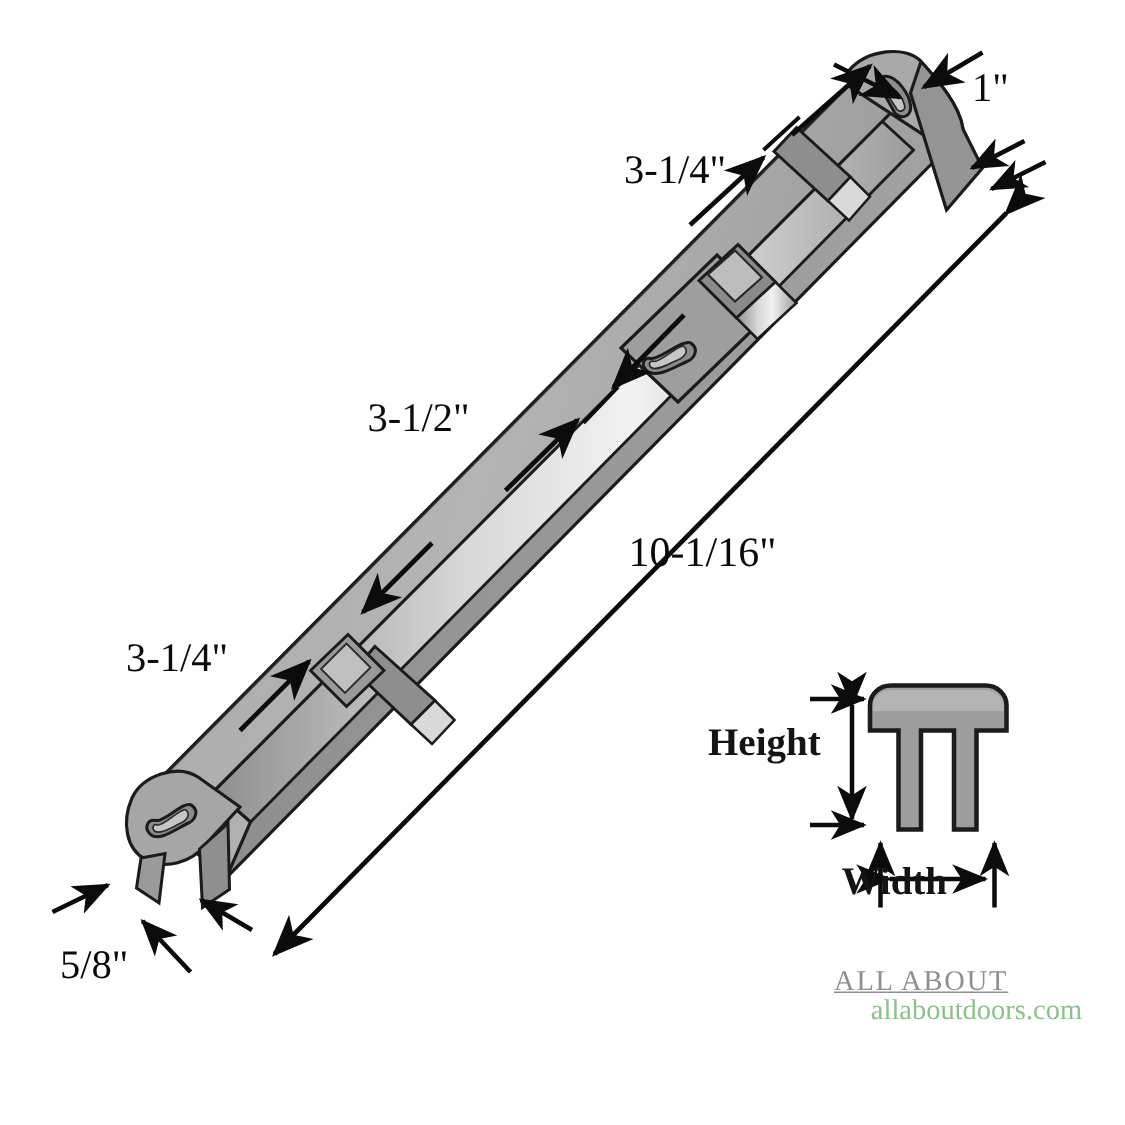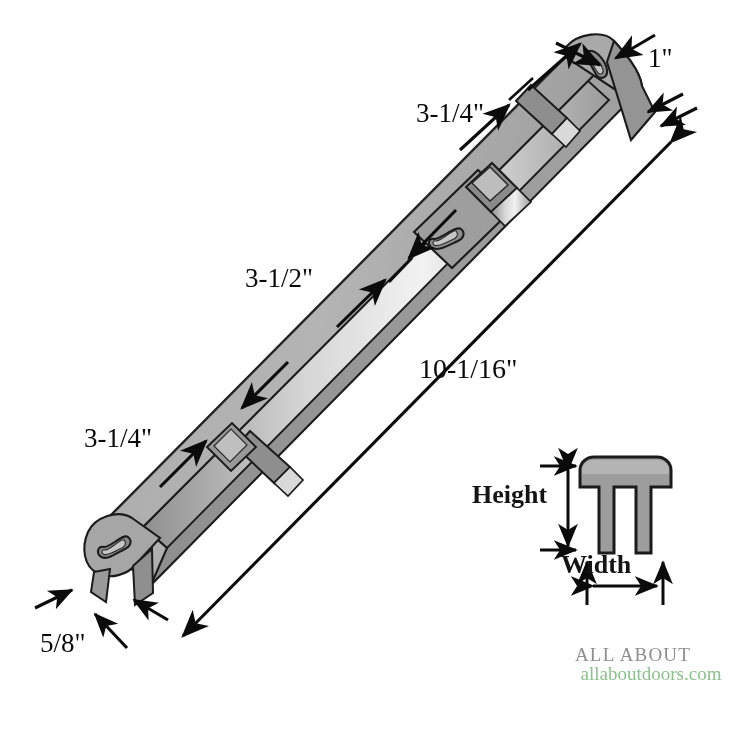--- a/index.html
+++ b/index.html
@@ -51,23 +51,24 @@
     width: 190px;
     height: 100px;
     text-align: center;
   }
   #logo .logo-row1 {
     font-family: "Liberation Serif", "DejaVu Serif", serif;
     color: #8e8e8e;
     font-size: 19px;
     letter-spacing: 1.2px;
     line-height: 1;
-    text-align: center;
+    text-align: left;
     padding-right: 36px;
     margin-bottom: -2px;
+    text-decoration: underline;
   }
   #logo .logo-row2 {
     position: relative;
     font-family: "Liberation Serif", "DejaVu Serif", serif;
     color: #7d7d7d;
     font-size: 34px;
     line-height: 0.92;
     letter-spacing: -0.5px;
     text-align: center;
   }
@@ -250,20 +251,20 @@
   <div class="dim-label big" style="left:84px; top:425px;">3-1/4"</div>
 
   <div class="dim-label xbig" style="left:419px; top:355px;">10-1/16"</div>
 
   <div class="dim-label big" style="left:648px; top:45px;">1"</div>
 
   <div class="dim-label big" style="left:40px; top:630px;">5/8"</div>
 
   <div class="detail-label" style="left:472px; top:482px;">Height</div>
 
-  <div class="detail-label" style="left:561px; top:552px;">Width</div>
+  <div class="detail-label" style="left:561px; top:575px;">Width</div>
 
   <div id="logo">
     <div class="logo-row1">ALL ABOUT</div>
     <div class="logo-url">allaboutdoors.com</div>
   </div>
 
 </div>
 
 </body></html>

